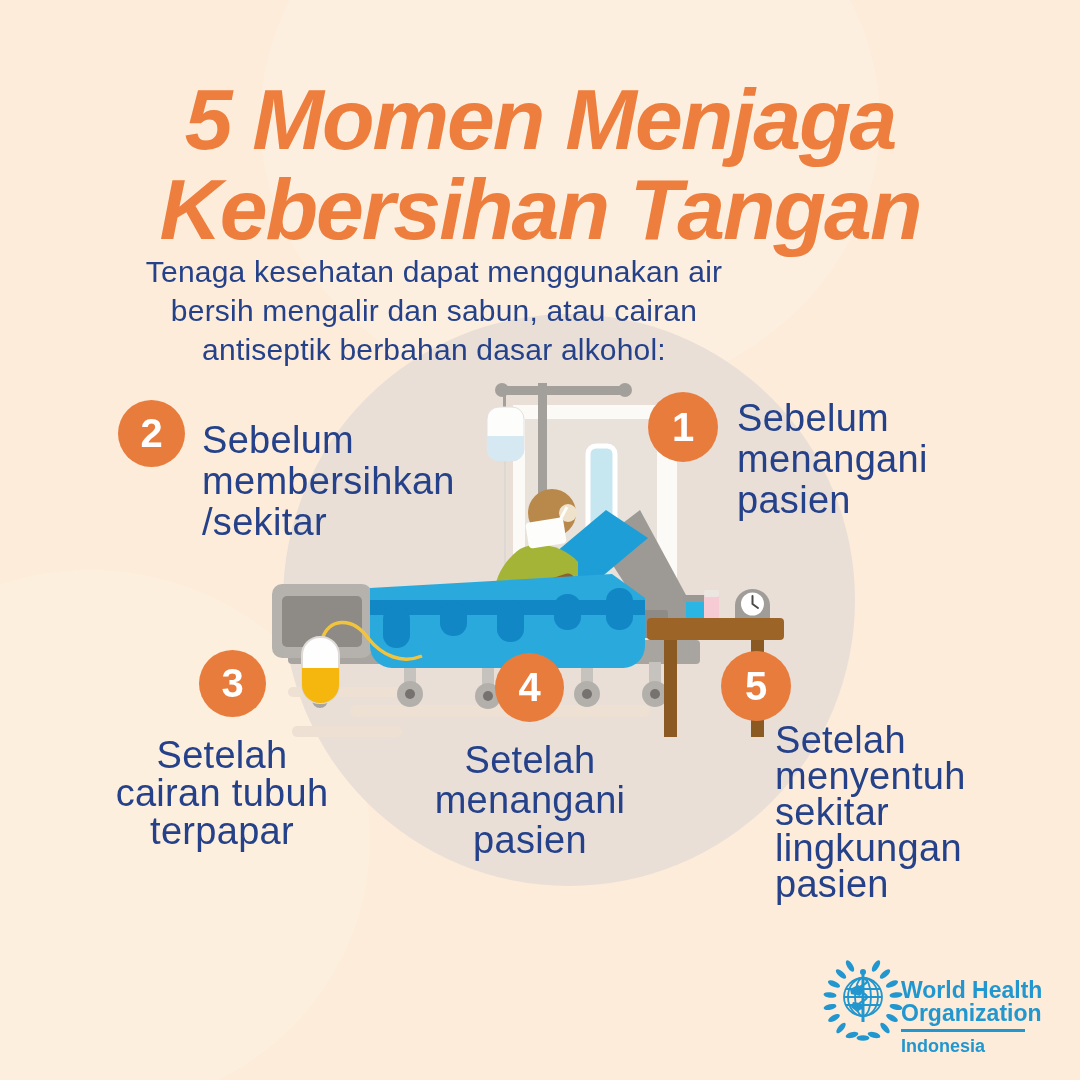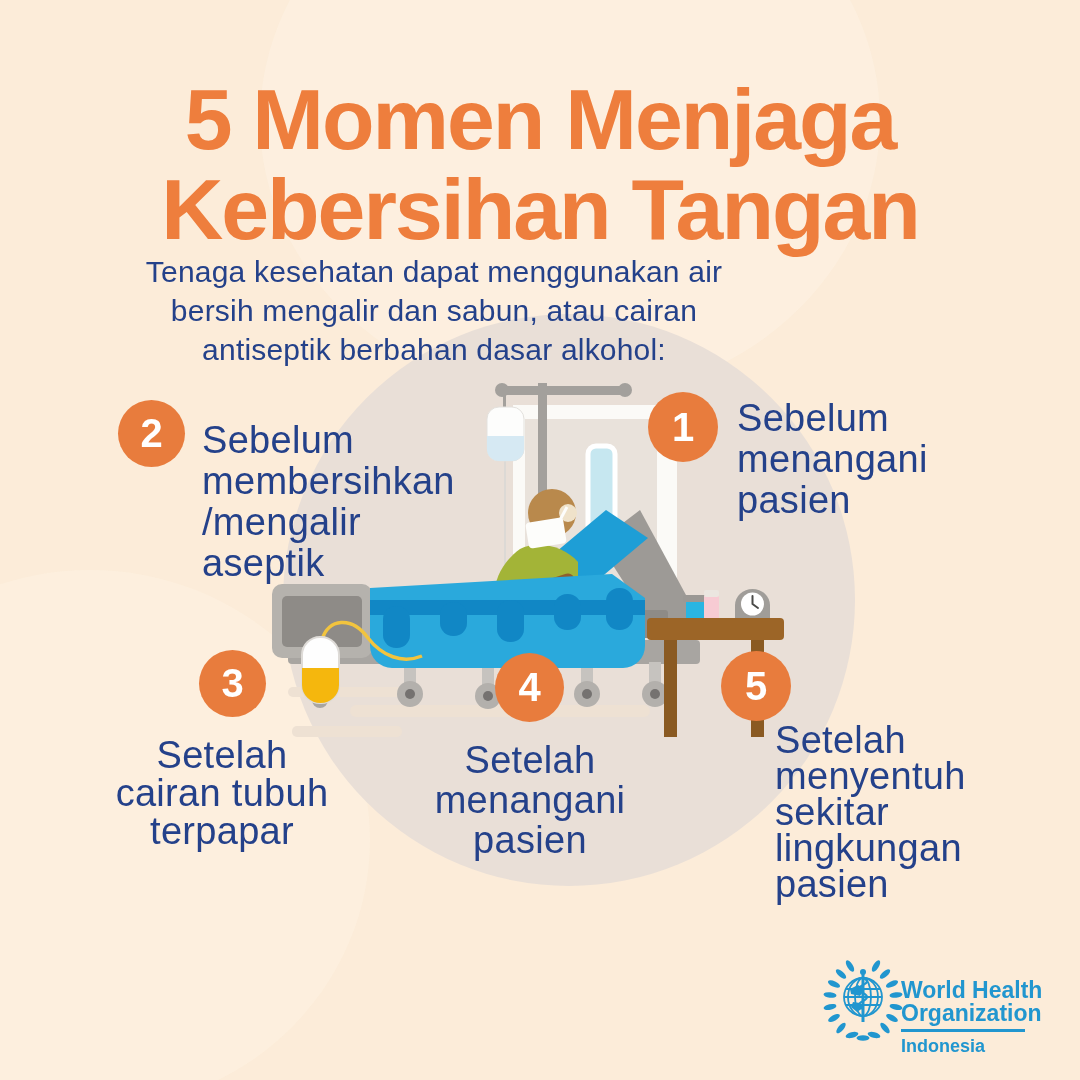--- a/index.html
+++ b/index.html
@@ -7,21 +7,21 @@
     position:relative;width:1080px;height:1080px;overflow:hidden;
     background:#fcecd9;font-family:"Liberation Sans",sans-serif;
   }
   .blob{position:absolute;border-radius:50%;}
   .blob1{left:260px;top:-160px;width:620px;height:560px;background:#fdf2e4;opacity:.55;}
   .blob2{left:-190px;top:570px;width:560px;height:540px;background:#fdf1e1;opacity:.6;}
   svg.scene{position:absolute;left:0;top:0;width:1080px;height:1080px;}
 
   .title{
     position:absolute;left:0;top:74px;width:1080px;text-align:center;
-    color:#ee7e3d;font-size:86px;line-height:90px;font-weight:bold;letter-spacing:-2px;
+    color:#ee7e3d;font-size:86px;line-height:90px;font-weight:bold;letter-spacing:-2px;font-style:italic;
   }
   .subtitle{
     position:absolute;left:0;top:252px;width:868px;text-align:center;
     color:#24418a;font-size:30px;line-height:39px;letter-spacing:.2px;
   }
 
   .badge{
     position:absolute;background:#e87c3d;color:#fff;border-radius:50%;
     display:flex;align-items:center;justify-content:center;
     font-weight:bold;font-size:40px;
@@ -234,22 +234,21 @@
     </div>
 
   <div class="mtext" id="t1">
     <div>Sebelum</div>
     <div>menangani</div>
     <div>pasien</div>
   </div>
   <div class="mtext" id="t2">
     <div>Sebelum</div>
     <div>membersihkan</div>
-    <div>/mengalir</div>
-    <div>aseptik</div>
+    <div>/sekitar</div>
   </div>
   <div class="mtext" id="t3">
     <div>Setelah</div>
     <div>cairan tubuh</div>
     <div>terpapar</div>
   </div>
   <div class="mtext" id="t4">
     <div>Setelah</div>
     <div>menangani</div>
     <div>pasien</div>

